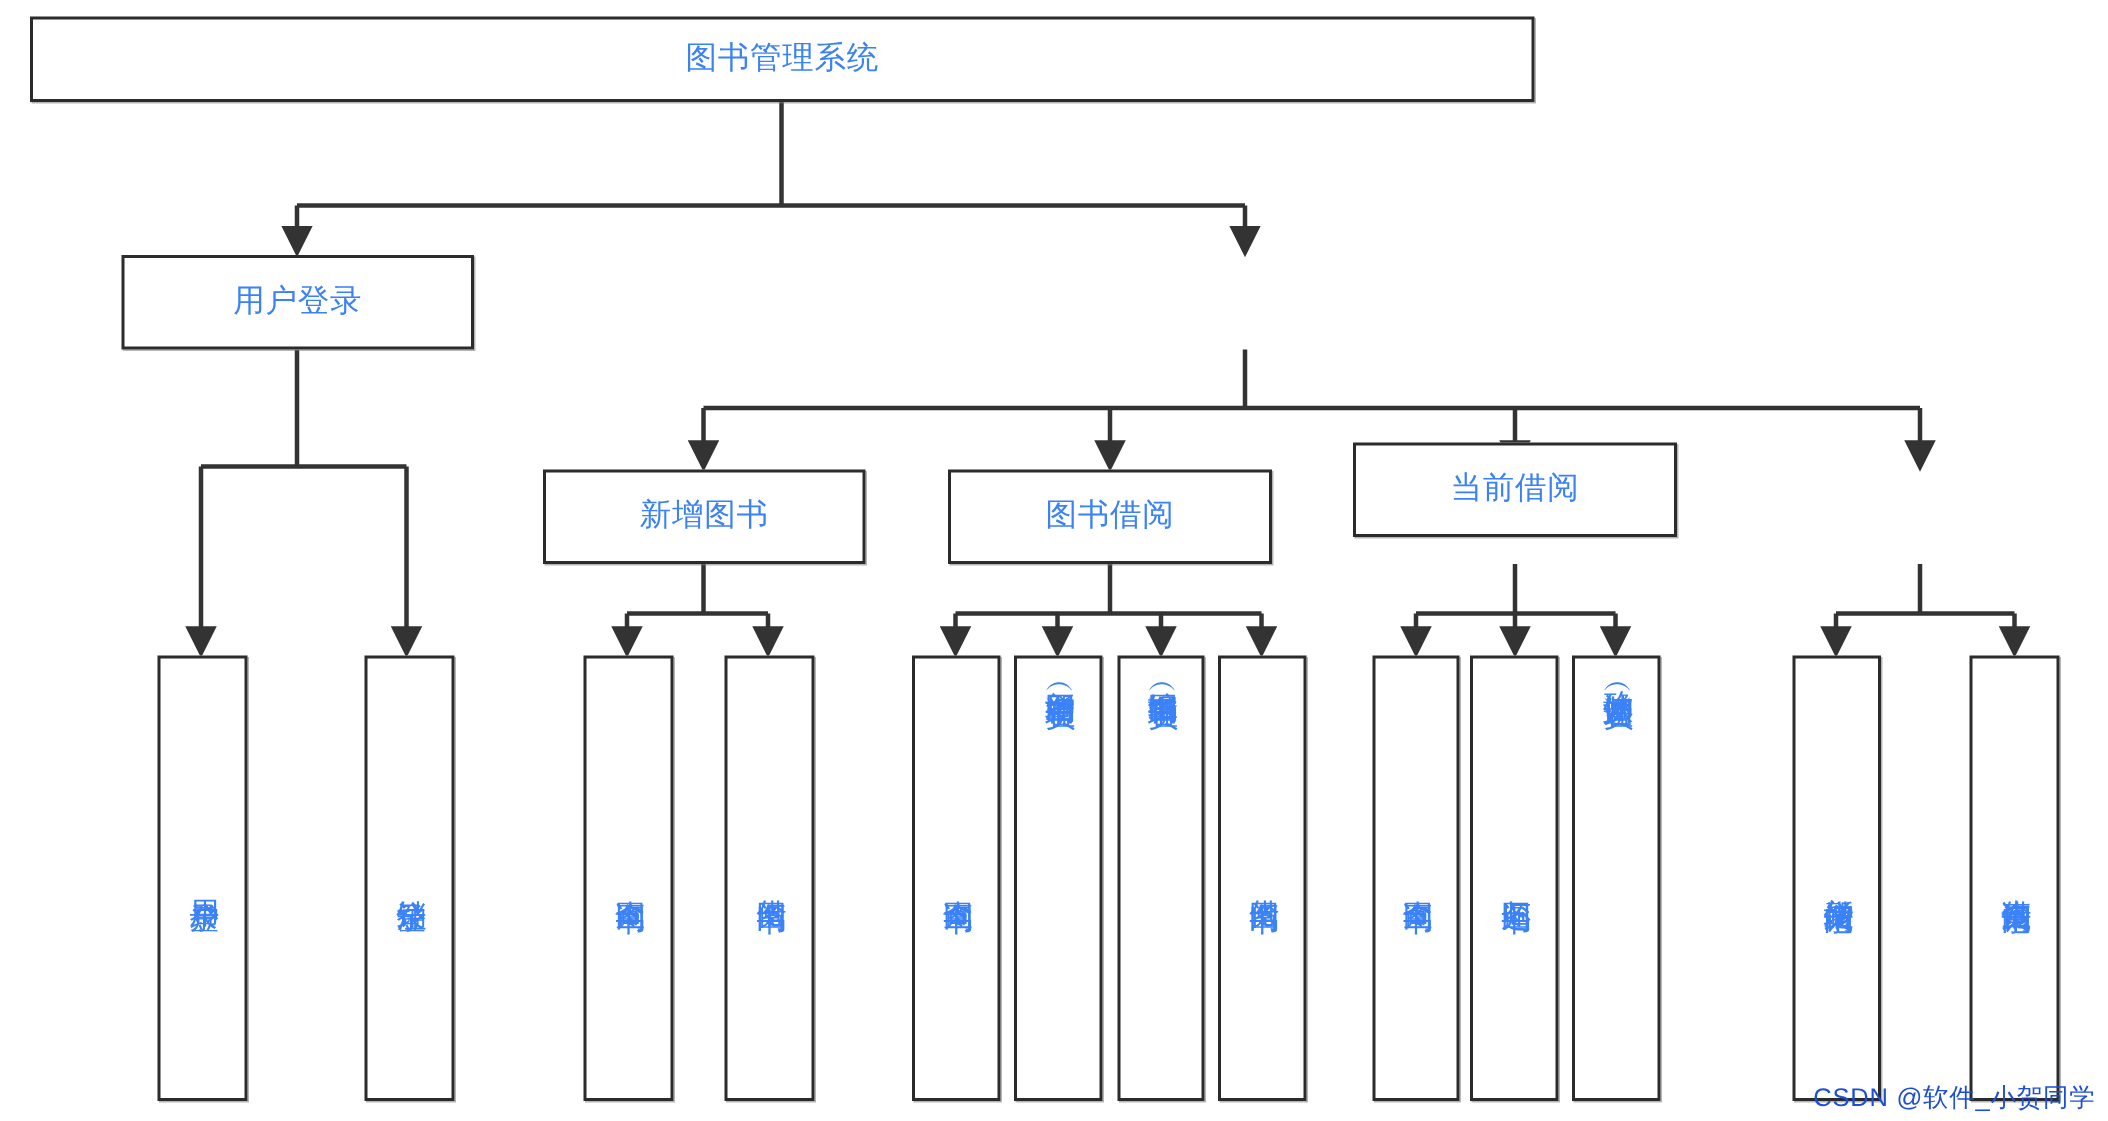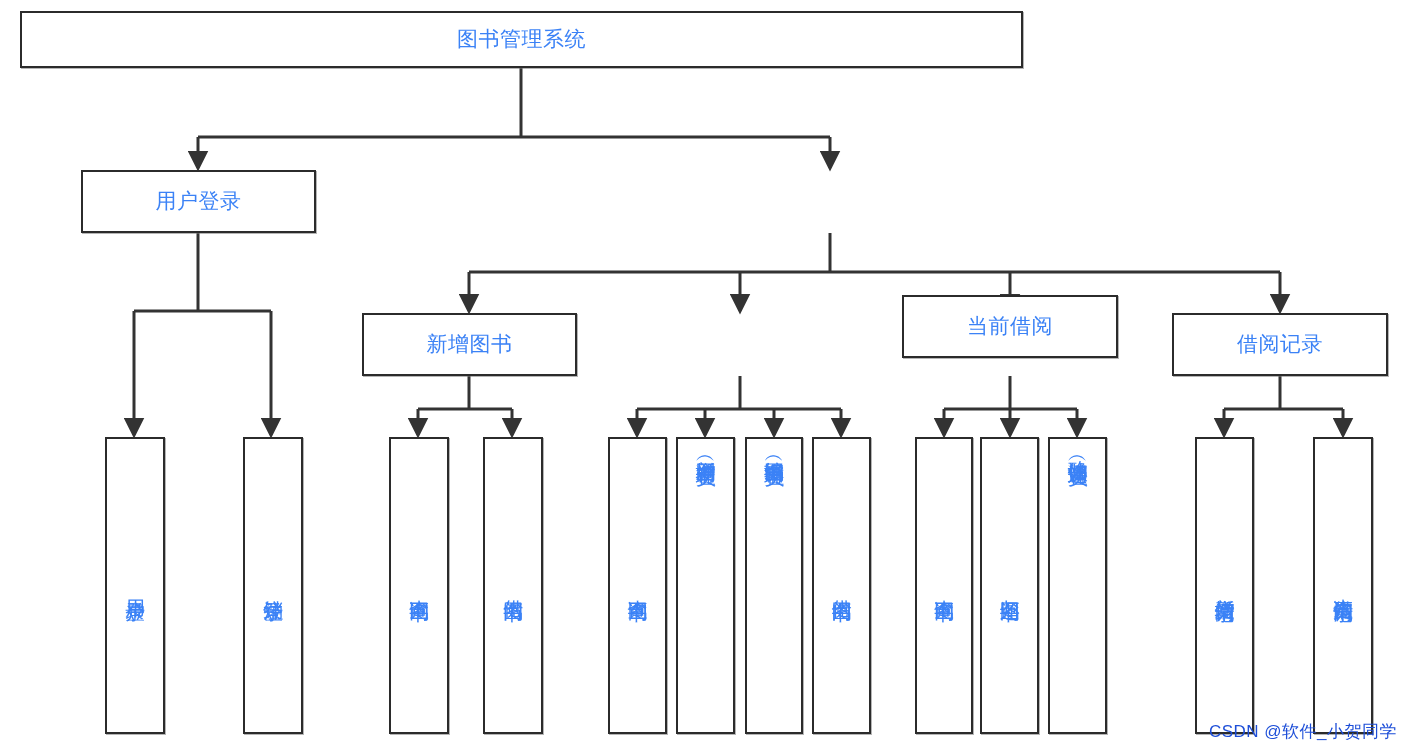--- a/index.html
+++ b/index.html
@@ -139,28 +139,28 @@
 
   <div class="node-box" style="left:81px; top:170px; width:235px; height:63px;">
     <span class="node-label">用户登录</span>
   </div>
 
 
   <div class="node-box" style="left:362px; top:313px; width:215px; height:63px;">
     <span class="node-label">新增图书</span>
   </div>
 
+  <div class="node-box" style="left:632px; top:313px; width:216px; height:63px;">
+    <span class="node-label">图书借阅</span>
+  </div>
 
   <div class="node-box" style="left:902px; top:295px; width:216px; height:63px;">
     <span class="node-label">当前借阅</span>
   </div>
 
-  <div class="node-box" style="left:1172px; top:313px; width:216px; height:63px;">
-    <span class="node-label">借阅记录</span>
-  </div>
 
   <div class="node-box vertical centered" style="left:105px; top:437px; width:60px; height:297px;">
     <span class="node-label">用户登录</span>
   </div>
 
   <div class="node-box vertical centered" style="left:243px; top:437px; width:60px; height:297px;">
     <span class="node-label">注销登录</span>
   </div>
 
   <div class="node-box vertical centered" style="left:389px; top:437px; width:60px; height:297px;">

